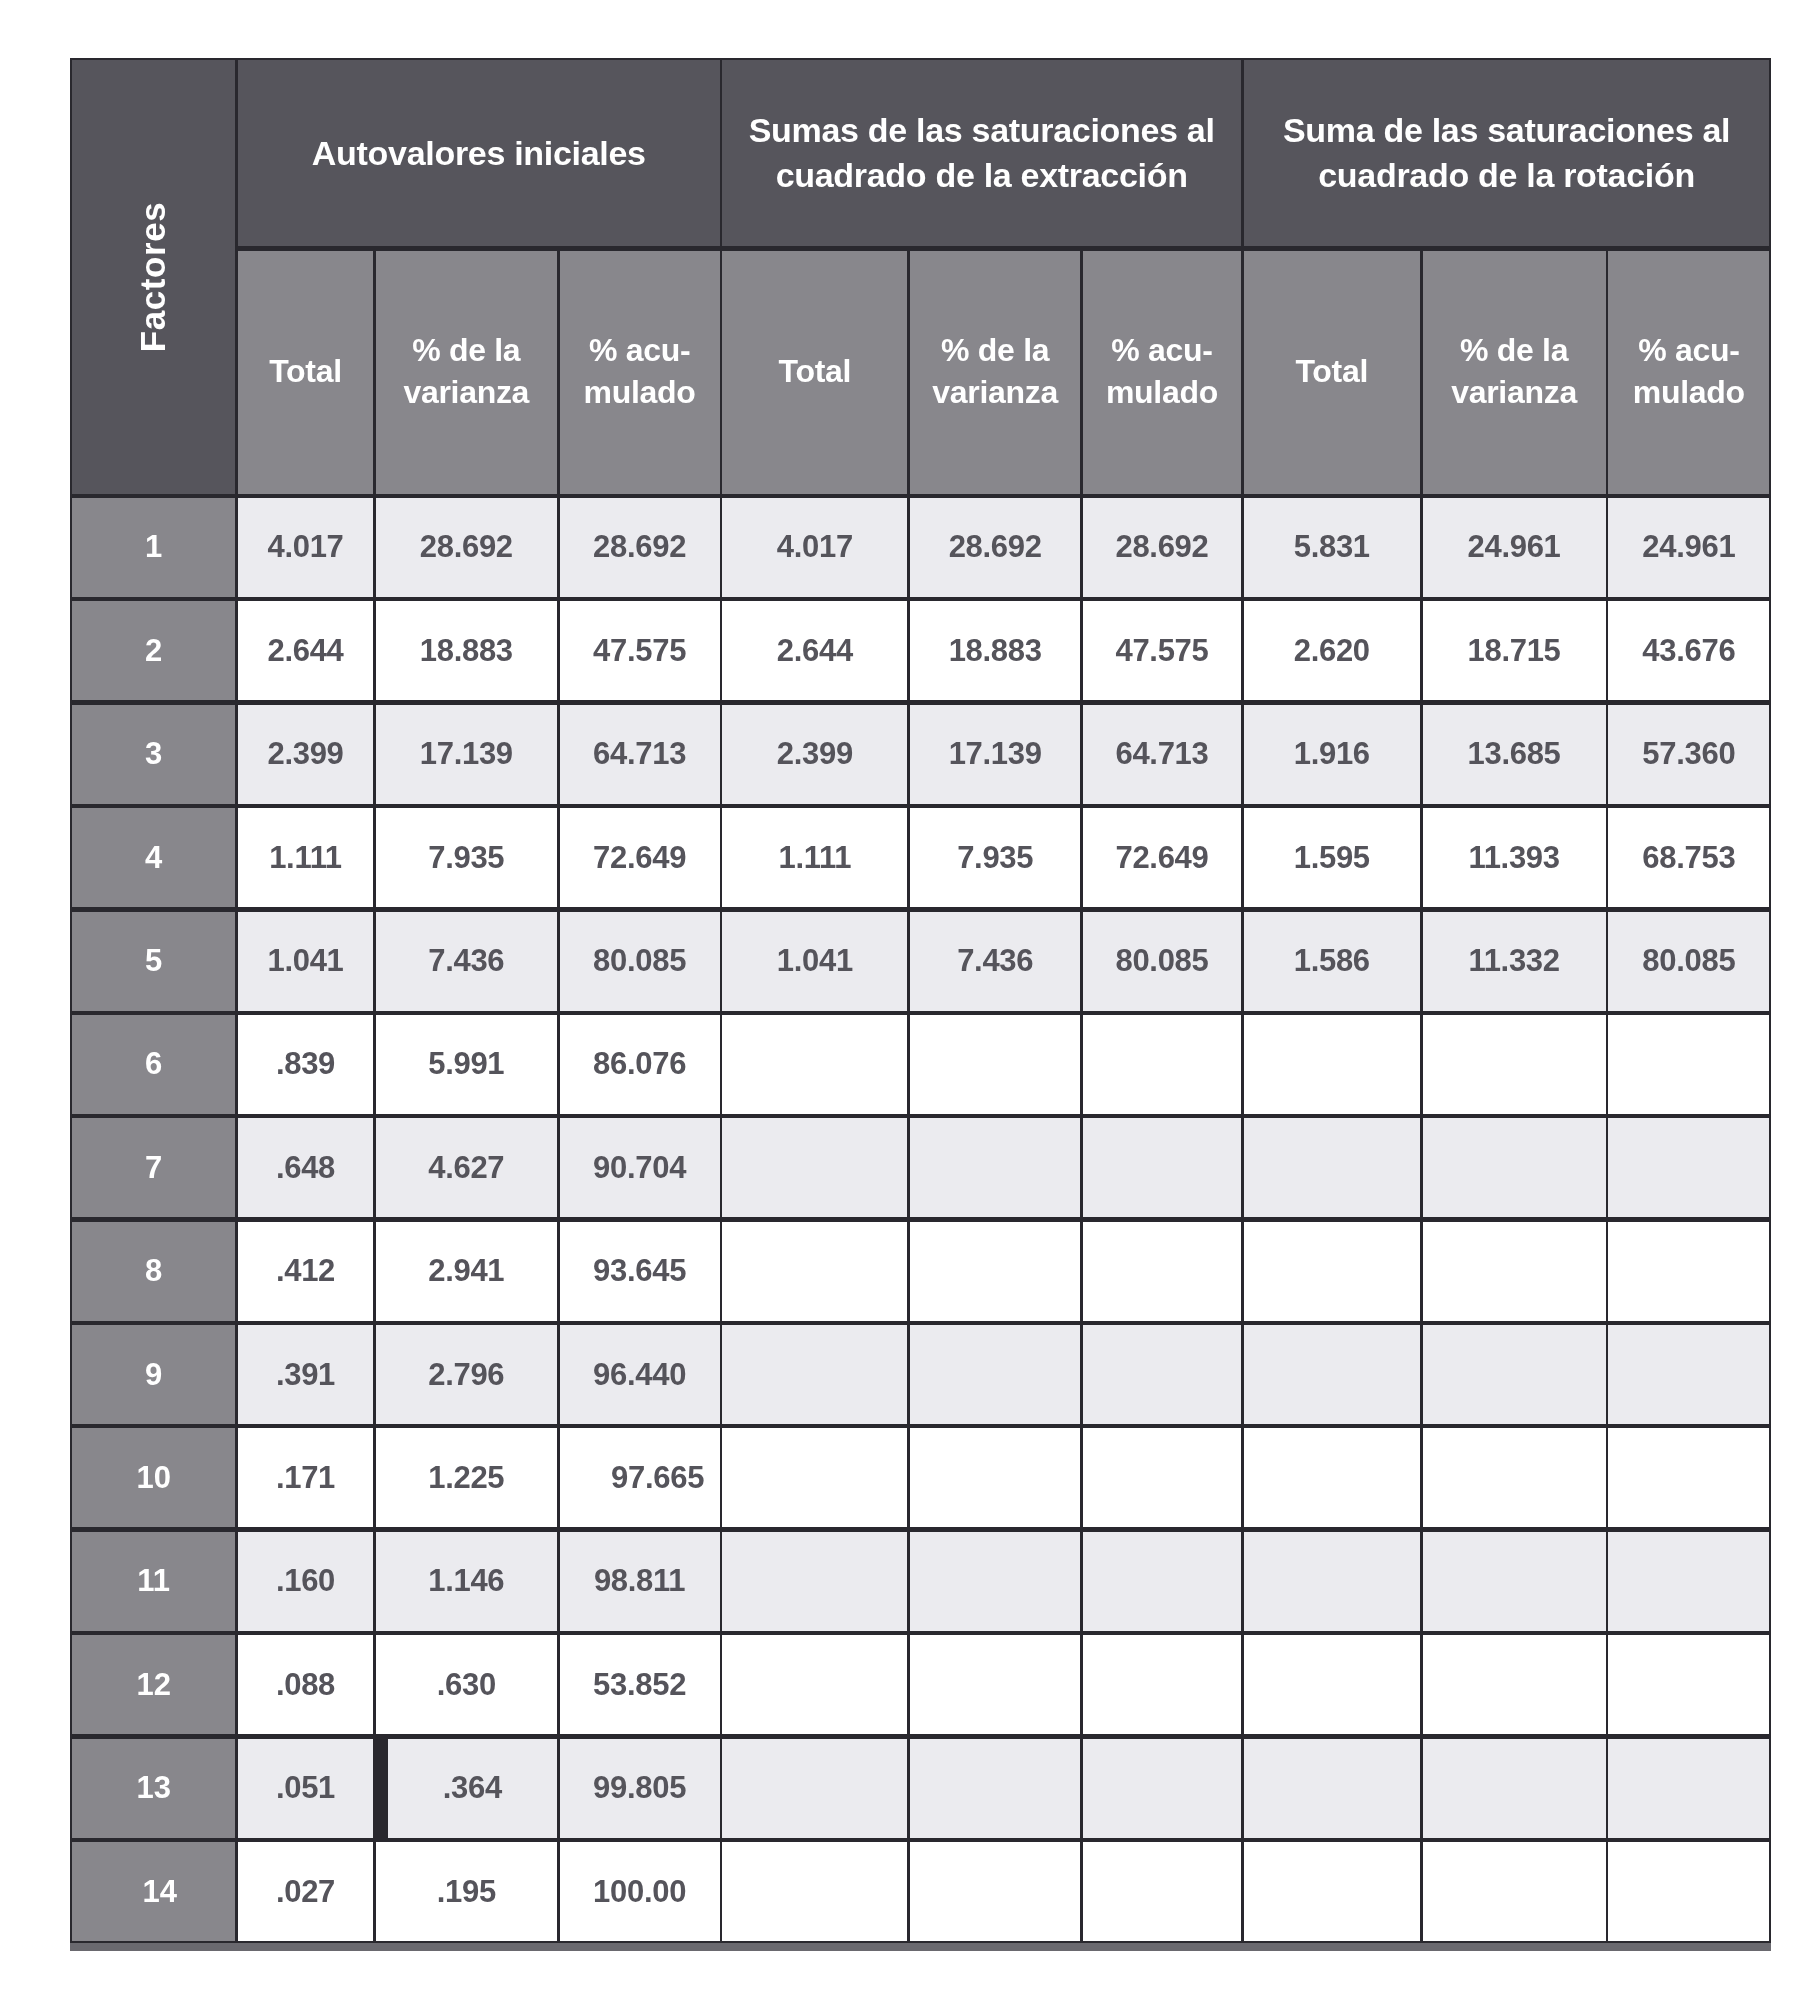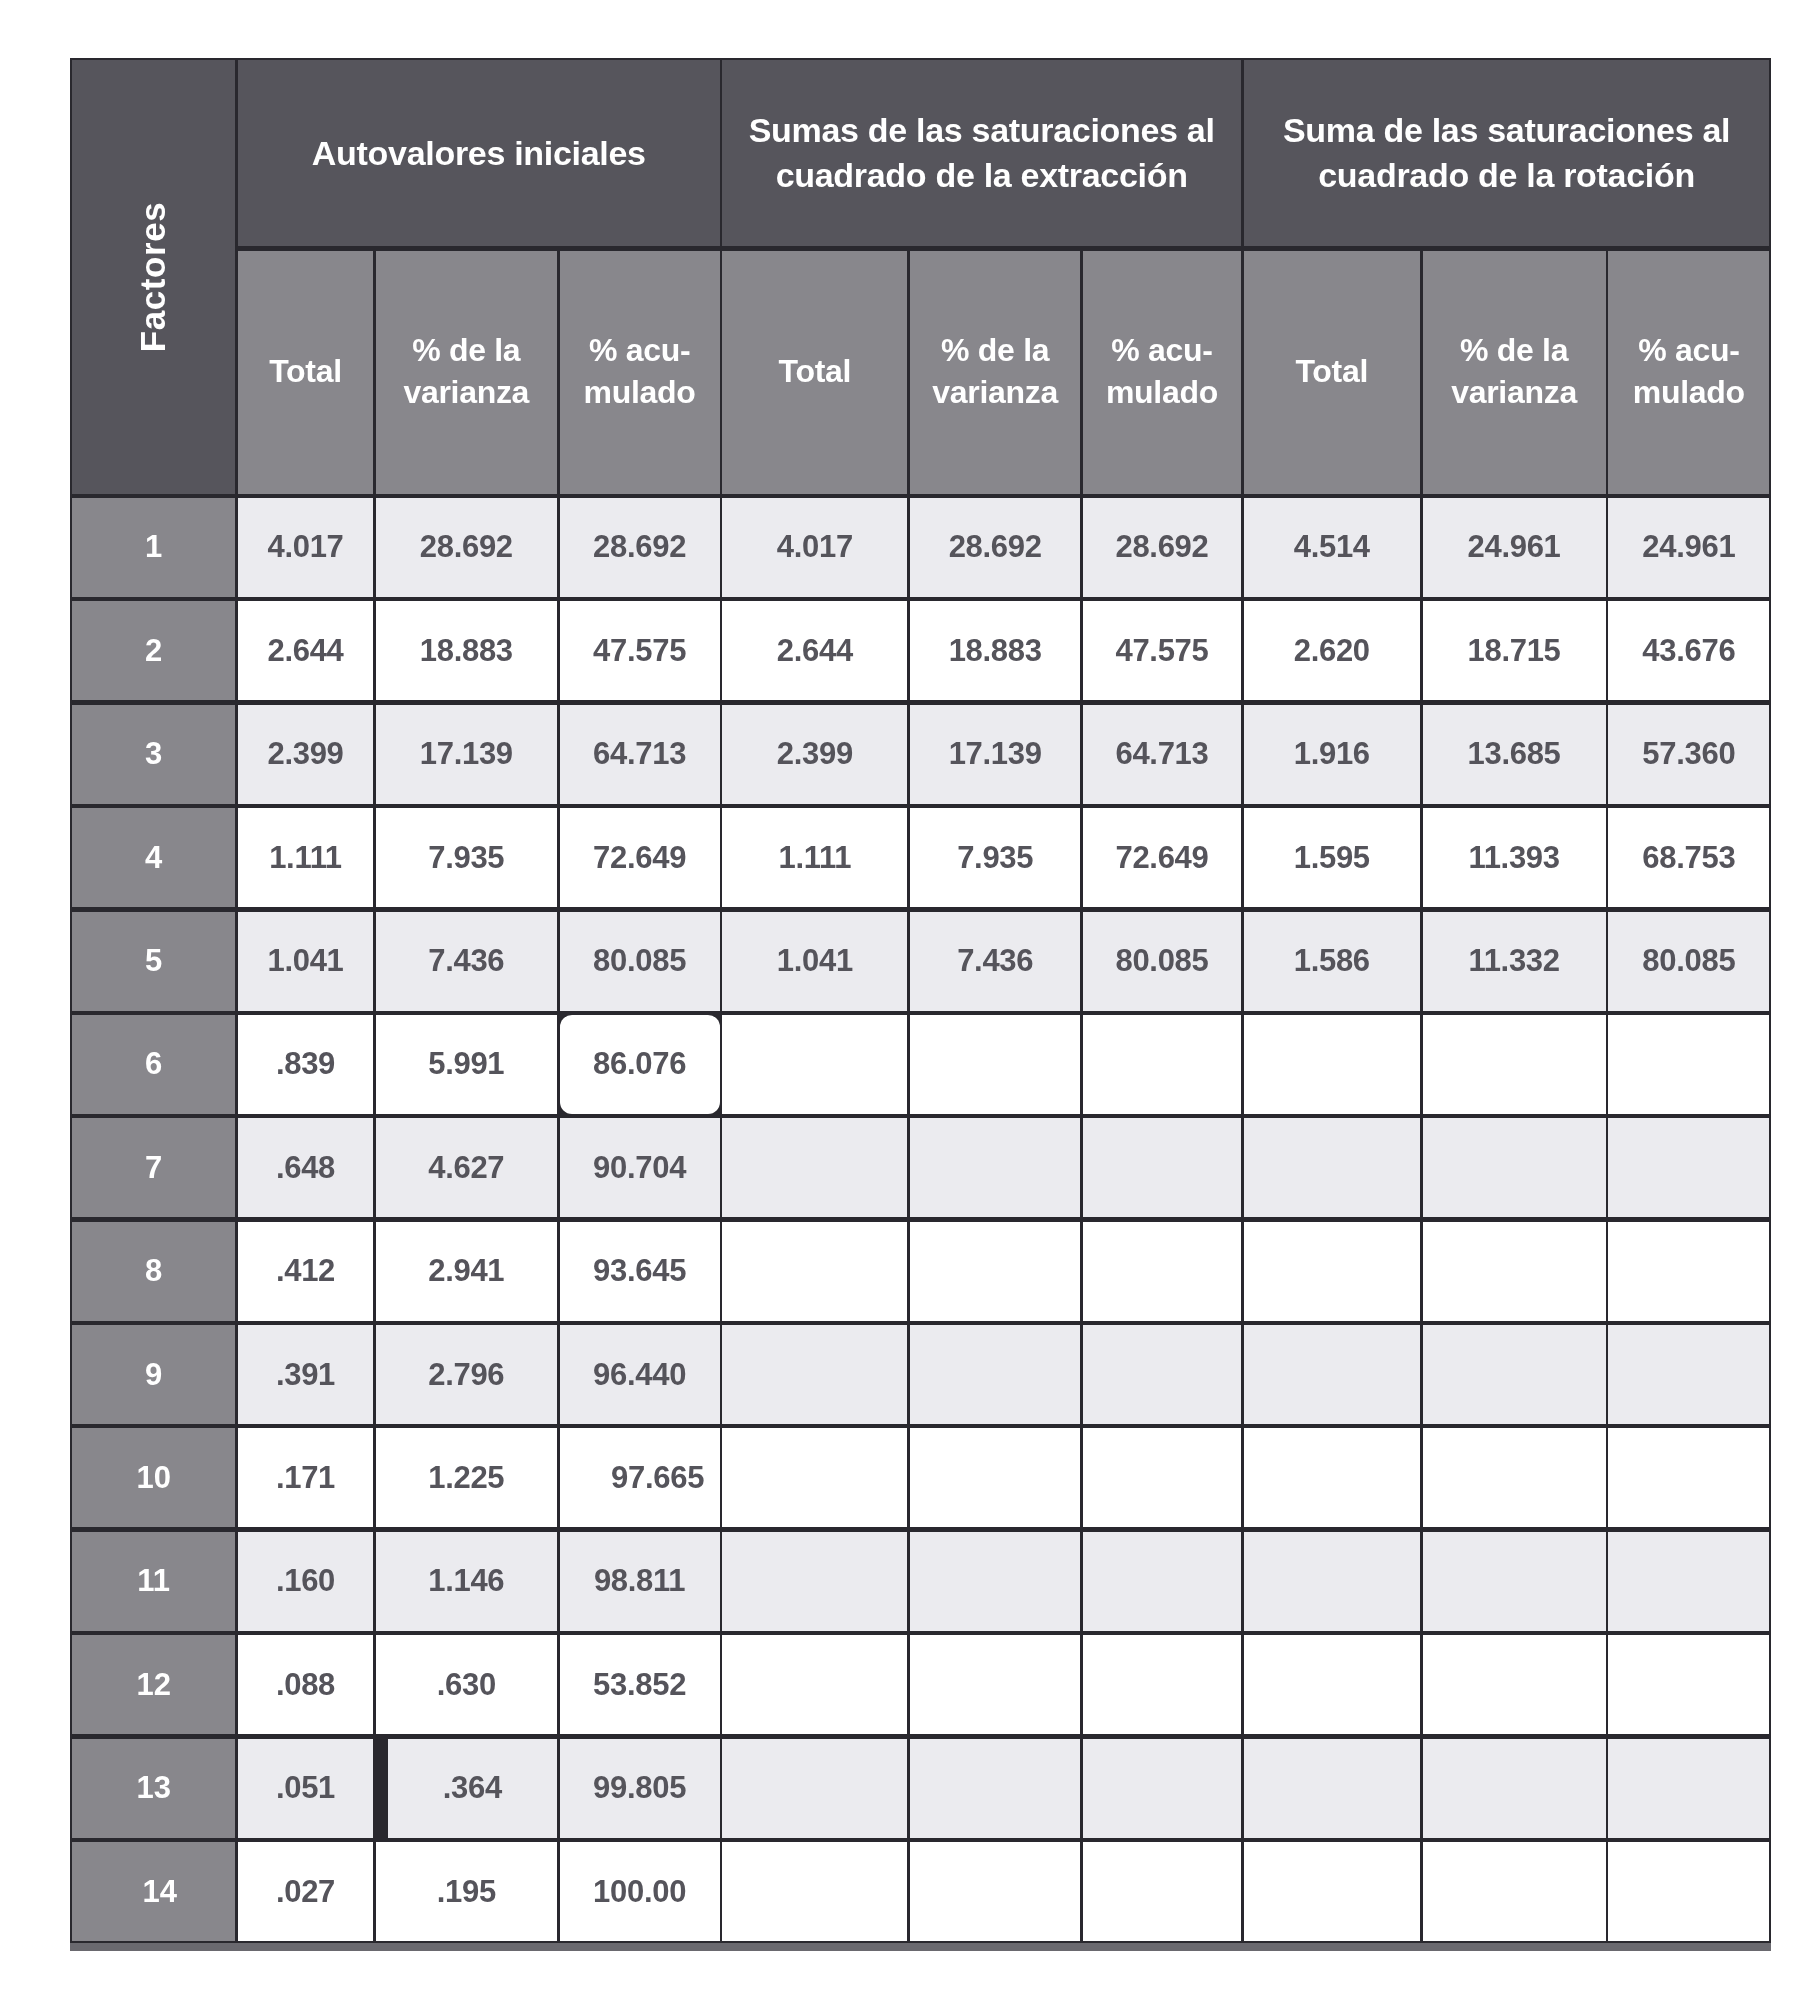--- a/index.html
+++ b/index.html
@@ -124,21 +124,21 @@
       <div class="cell sub c10">% acu-
 mulado</div>
 
     <div class="cell rowlabel" style="grid-area: 3 / 1;">1</div>
         <div class="cell val shaded" style="grid-area: 3 / 2;">4.017</div>
         <div class="cell val shaded" style="grid-area: 3 / 3;">28.692</div>
         <div class="cell val shaded" style="grid-area: 3 / 4;">28.692</div>
         <div class="cell val shaded" style="grid-area: 3 / 5;">4.017</div>
         <div class="cell val shaded" style="grid-area: 3 / 6;">28.692</div>
         <div class="cell val shaded" style="grid-area: 3 / 7;">28.692</div>
-        <div class="cell val shaded" style="grid-area: 3 / 8;">4.514</div>
+        <div class="cell val shaded" style="grid-area: 3 / 8;">5.831</div>
         <div class="cell val shaded" style="grid-area: 3 / 9;">24.961</div>
         <div class="cell val shaded" style="grid-area: 3 / 10;">24.961</div>
         <div class="cell rowlabel" style="grid-area: 4 / 1;">2</div>
         <div class="cell val plain" style="grid-area: 4 / 2;">2.644</div>
         <div class="cell val plain" style="grid-area: 4 / 3;">18.883</div>
         <div class="cell val plain" style="grid-area: 4 / 4;">47.575</div>
         <div class="cell val plain" style="grid-area: 4 / 5;">2.644</div>
         <div class="cell val plain" style="grid-area: 4 / 6;">18.883</div>
         <div class="cell val plain" style="grid-area: 4 / 7;">47.575</div>
         <div class="cell val plain" style="grid-area: 4 / 8;">2.620</div>
@@ -170,21 +170,21 @@
         <div class="cell val shaded" style="grid-area: 7 / 4;">80.085</div>
         <div class="cell val shaded" style="grid-area: 7 / 5;">1.041</div>
         <div class="cell val shaded" style="grid-area: 7 / 6;">7.436</div>
         <div class="cell val shaded" style="grid-area: 7 / 7;">80.085</div>
         <div class="cell val shaded" style="grid-area: 7 / 8;">1.586</div>
         <div class="cell val shaded" style="grid-area: 7 / 9;">11.332</div>
         <div class="cell val shaded" style="grid-area: 7 / 10;">80.085</div>
         <div class="cell rowlabel" style="grid-area: 8 / 1;">6</div>
         <div class="cell val plain" style="grid-area: 8 / 2;">.839</div>
         <div class="cell val plain" style="grid-area: 8 / 3;">5.991</div>
-        <div class="cell val plain" style="grid-area: 8 / 4; border-radius: 12px;">86.076</div>
+        <div class="cell val plain" style="grid-area: 8 / 4;">86.076</div>
         <div class="cell val plain" style="grid-area: 8 / 5;"></div>
         <div class="cell val plain" style="grid-area: 8 / 6;"></div>
         <div class="cell val plain" style="grid-area: 8 / 7;"></div>
         <div class="cell val plain" style="grid-area: 8 / 8;"></div>
         <div class="cell val plain" style="grid-area: 8 / 9;"></div>
         <div class="cell val plain" style="grid-area: 8 / 10;"></div>
         <div class="cell rowlabel" style="grid-area: 9 / 1;">7</div>
         <div class="cell val shaded" style="grid-area: 9 / 2;">.648</div>
         <div class="cell val shaded" style="grid-area: 9 / 3;">4.627</div>
         <div class="cell val shaded" style="grid-area: 9 / 4;">90.704</div>

